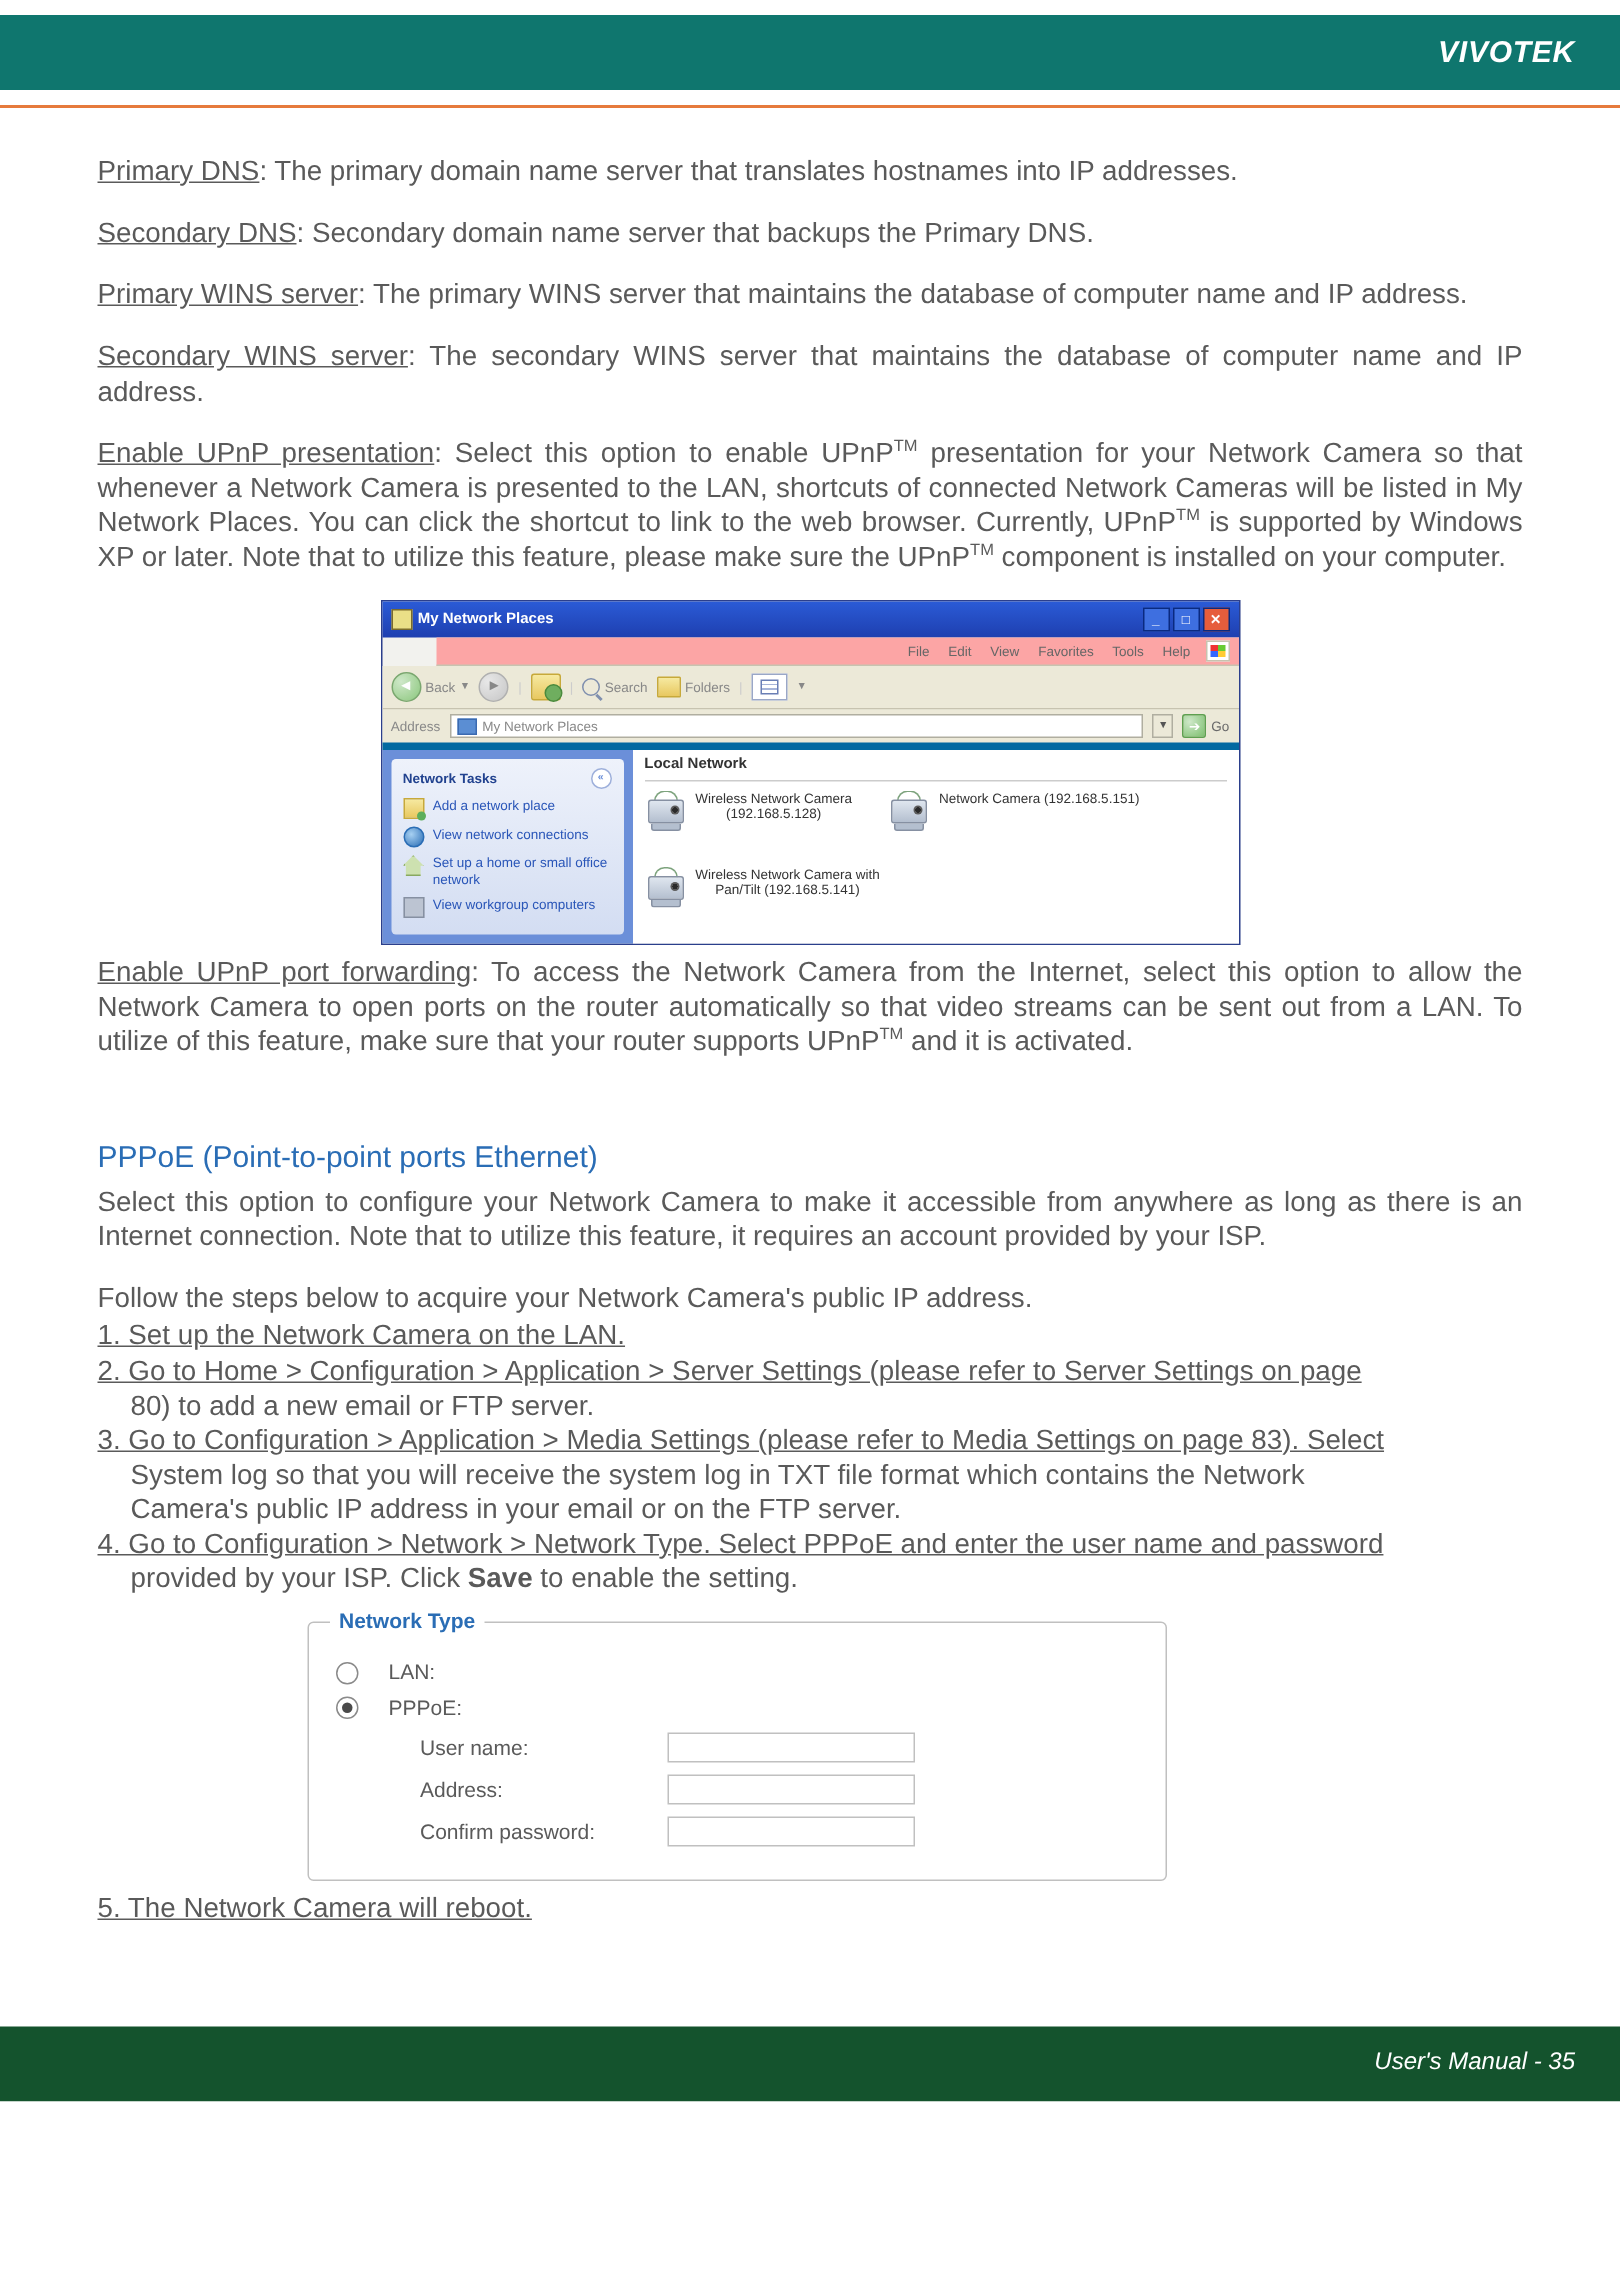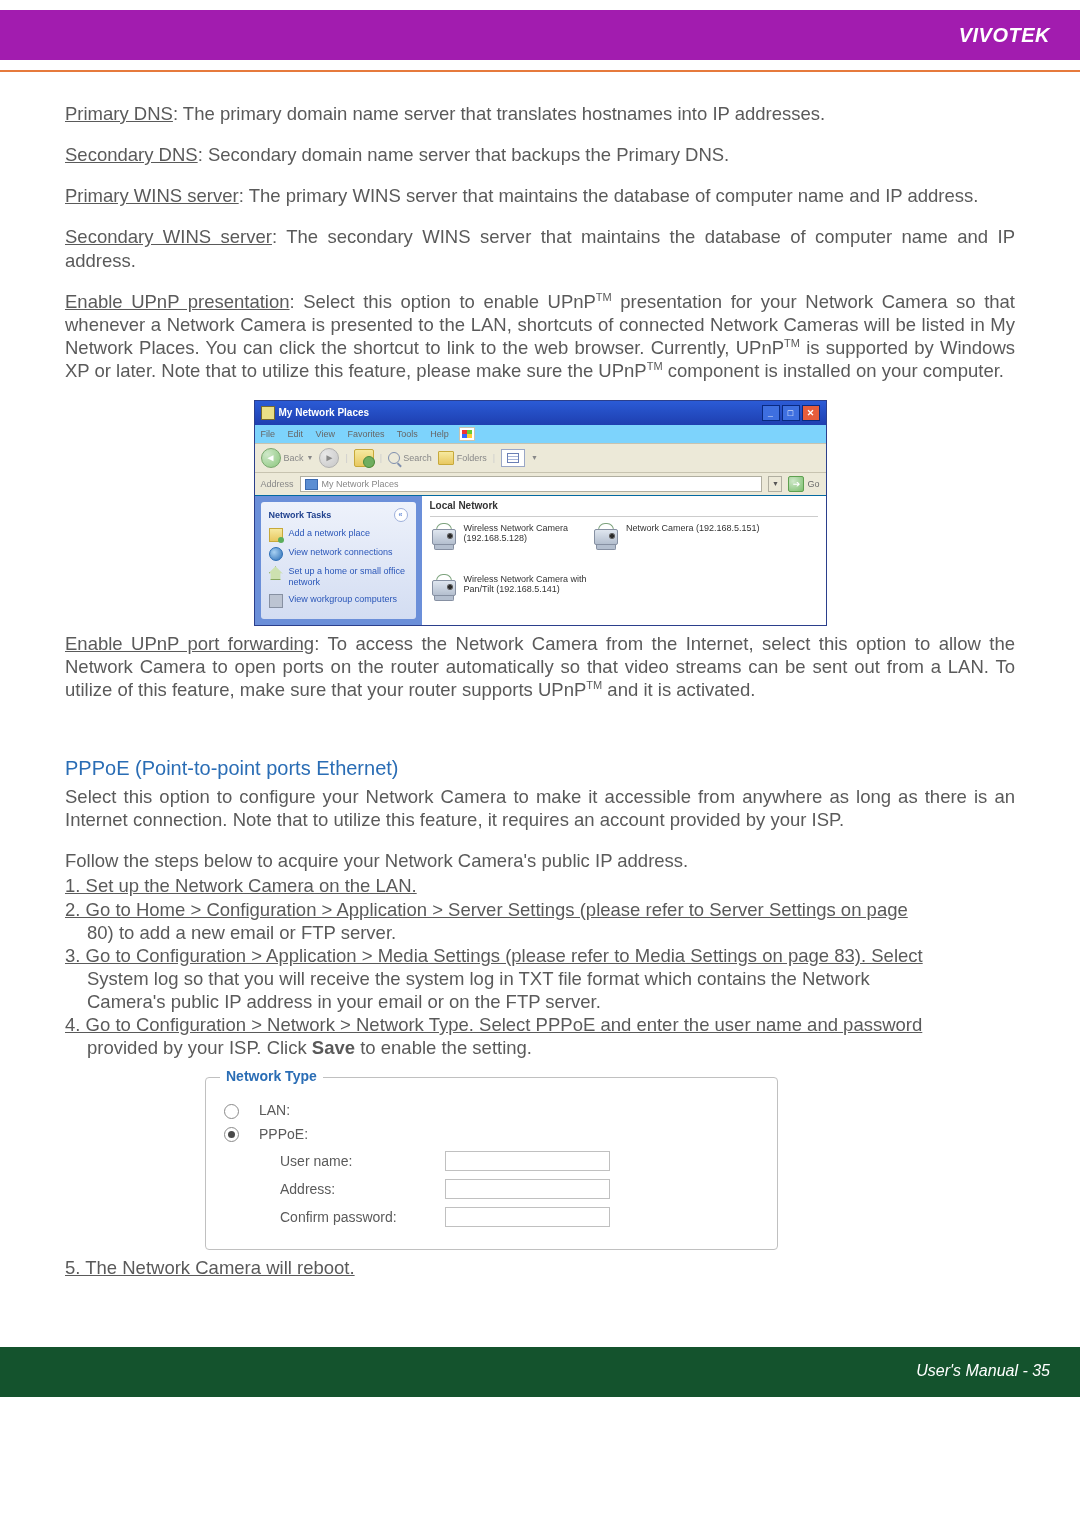--- a/index.html
+++ b/index.html
@@ -3,21 +3,21 @@
 <meta charset="utf-8">
 <style>
   body {
     margin: 0;
     padding: 0;
     font-family: Arial, Helvetica, sans-serif;
     background: #ffffff;
     width: 1080px;
   }
   .top-banner {
-    background: #a21caf;
+    background: #0f766e;
     height: 50px;
     position: relative;
     margin-top: 10px;
   }
   .top-banner .brand {
     position: absolute;
     right: 30px;
     top: 14px;
     color: #ffffff;
     font-style: italic;
@@ -82,26 +82,27 @@
   .xp-sysbuttons { display: flex; gap: 2px; }
   .xp-sysbtn {
     width: 16px; height: 14px;
     display: inline-flex; align-items: center; justify-content: center;
     font-size: 9px; line-height: 1;
     border: 1px solid #0a2a80;
   }
   .xp-sysbtn.min, .xp-sysbtn.max { background: #3e6fe0; color: #fff; }
   .xp-sysbtn.close { background: #e65d3c; color: #fff; }
   .xp-menubar {
-    background: #7dd3fc;
+    background: #fca5a5;
     padding: 2px 6px;
     border-bottom: 1px solid #c7c3b0;
     display: flex;
     align-items: center;
-    justify-content: flex-start;
+    justify-content: flex-end;
+    margin-left: 36px;
   }
   .xp-menus span { margin-right: 10px; color: #666; }
   .xp-winflag {
     width: 14px; height: 12px;
     background: #fff;
     border: 1px solid #c7c3b0;
     position: relative;
   }
   .xp-winflag::before {
     content: "";
@@ -140,21 +141,21 @@
   .xp-search-icon::after { content: ""; position: absolute; width: 5px; height: 1.5px; background: #7f8fae; bottom: -2px; right: -3px; transform: rotate(45deg); }
   .xp-folders-icon { width: 14px; height: 12px; background: linear-gradient(#f6e9a0,#e8c860); border: 1px solid #c7a93a; border-radius: 1px; }
   .xp-viewbtn {
     width: 22px; height: 16px; border: 1px solid #9aa7c7; background: #fff;
     display: inline-flex; align-items: center; justify-content: center;
   }
   .xp-viewbtn-inner { width: 10px; height: 8px; border: 1px solid #6a7fb5; background: repeating-linear-gradient(#fff 0 2px,#a7b5d9 2px 3px); }
   .xp-addressbar {
     background: #ece9d8;
     padding: 3px 6px;
-    border-bottom: 1px solid #0369a1;
+    border-bottom: 5px solid #0369a1;
     display: flex;
     align-items: center;
     gap: 6px;
   }
   .xp-addressbar .lbl { color: #888; }
   .xp-addr-input {
     flex: 1;
     background: #fff;
     border: 1px solid #b0aea0;
     height: 14px;
@@ -225,21 +226,21 @@
     background: #fff;
     padding: 4px 8px;
   }
   .xp-main .sec-header {
     font-weight: bold; color: #333;
     border-bottom: 1px solid #ccc;
     padding-bottom: 3px;
     margin-bottom: 6px;
     font-size: 10px;
   }
-  .xp-devices { display: flex; gap: 24px; flex-wrap: wrap; }
+  .xp-devices { display: flex; gap: 24px; flex-wrap: wrap; text-align: center; }
   .xp-dev { display: flex; gap: 6px; align-items: flex-start; }
   .xp-dev-icon {
     width: 28px;
     display: flex; flex-direction: column; align-items: center;
   }
   .xp-dev-icon .ant {
     width: 14px; height: 6px;
     border: 1px solid #7da37d; border-bottom: none;
     border-radius: 10px 10px 0 0;
     margin-bottom: -1px;

